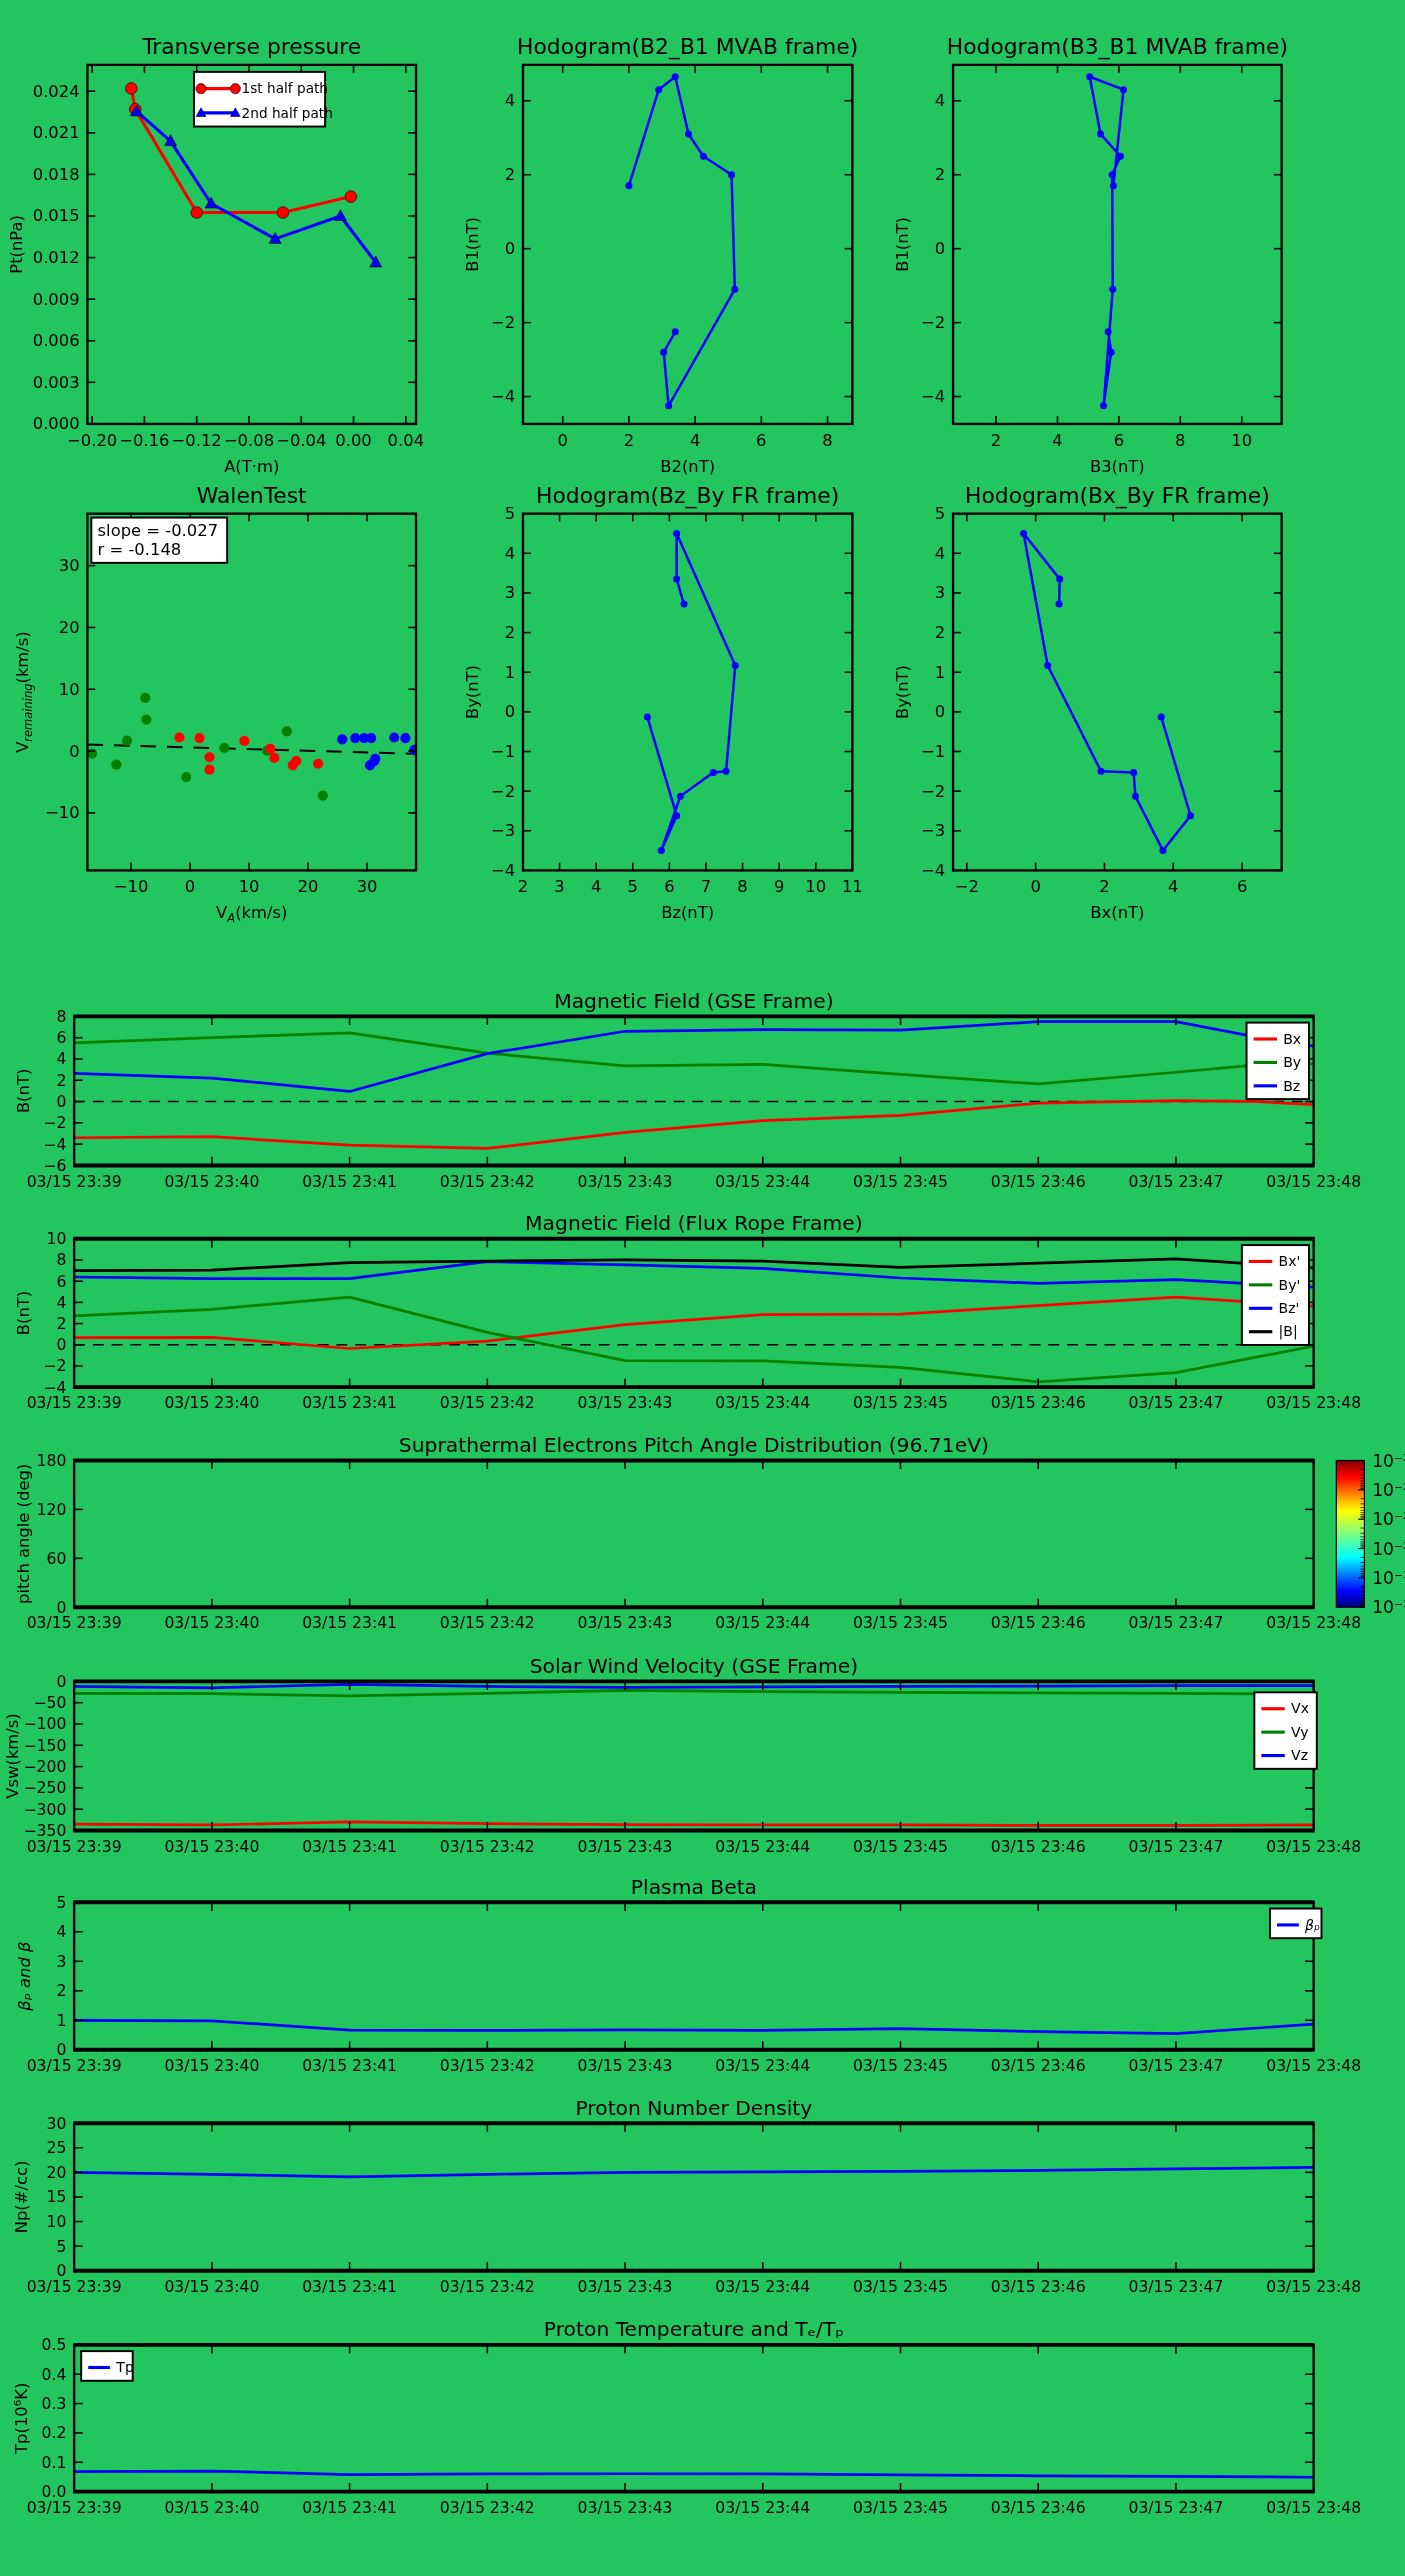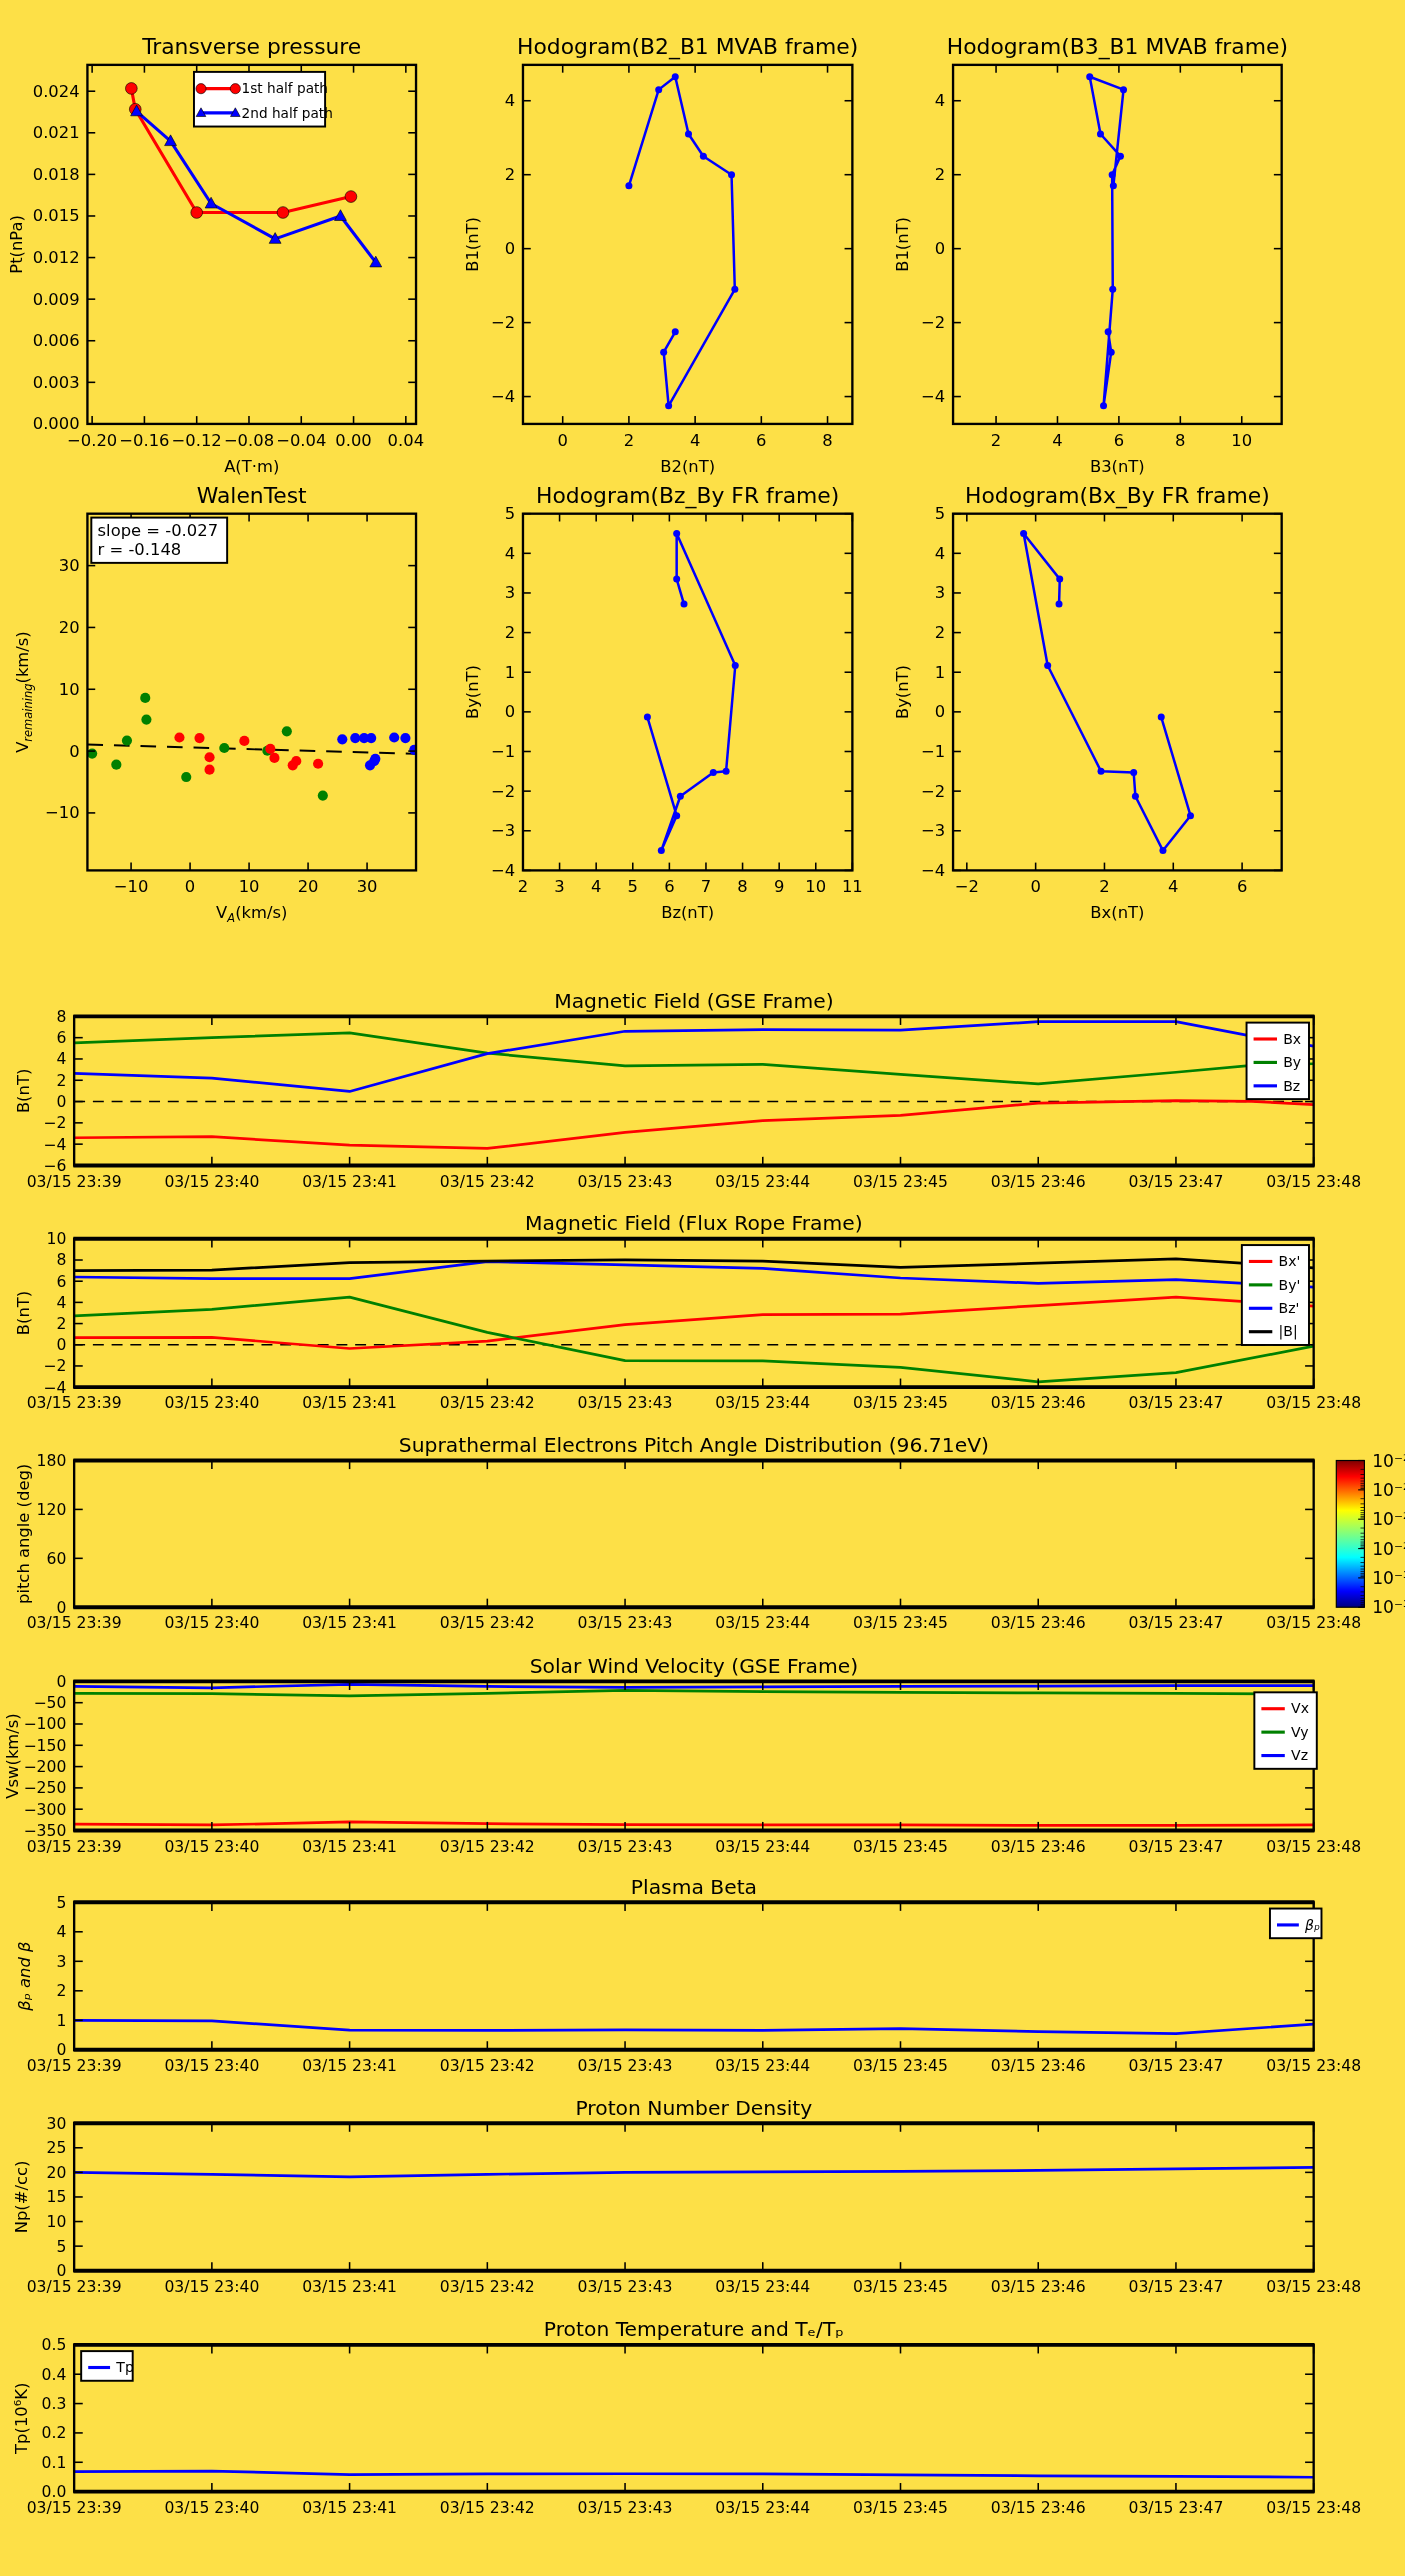--- a/index.html
+++ b/index.html
@@ -1,16 +1,16 @@
 <!DOCTYPE html>
 <html style="font-size:12.5px"><head>
 <meta charset="utf-8">
 <style>
   html,body{margin:0;padding:0;background:#ffffff;}
-  .page{position:relative;width:1405px;height:2576px;background:#fde047;overflow:hidden;
+  .page{position:relative;width:1405px;height:2576px;background:#22c55e;overflow:hidden;
         font-family:"DejaVu Sans", sans-serif;}
   svg text{font-family:"DejaVu Sans", sans-serif;fill:#000;}
 </style>
 </head>
 <body>
 
 <div class="page">
   <svg id="fig" width="1405" height="2576" viewBox="0 0 1800 3300">
       <g>
         <clipPath id="clip1">

